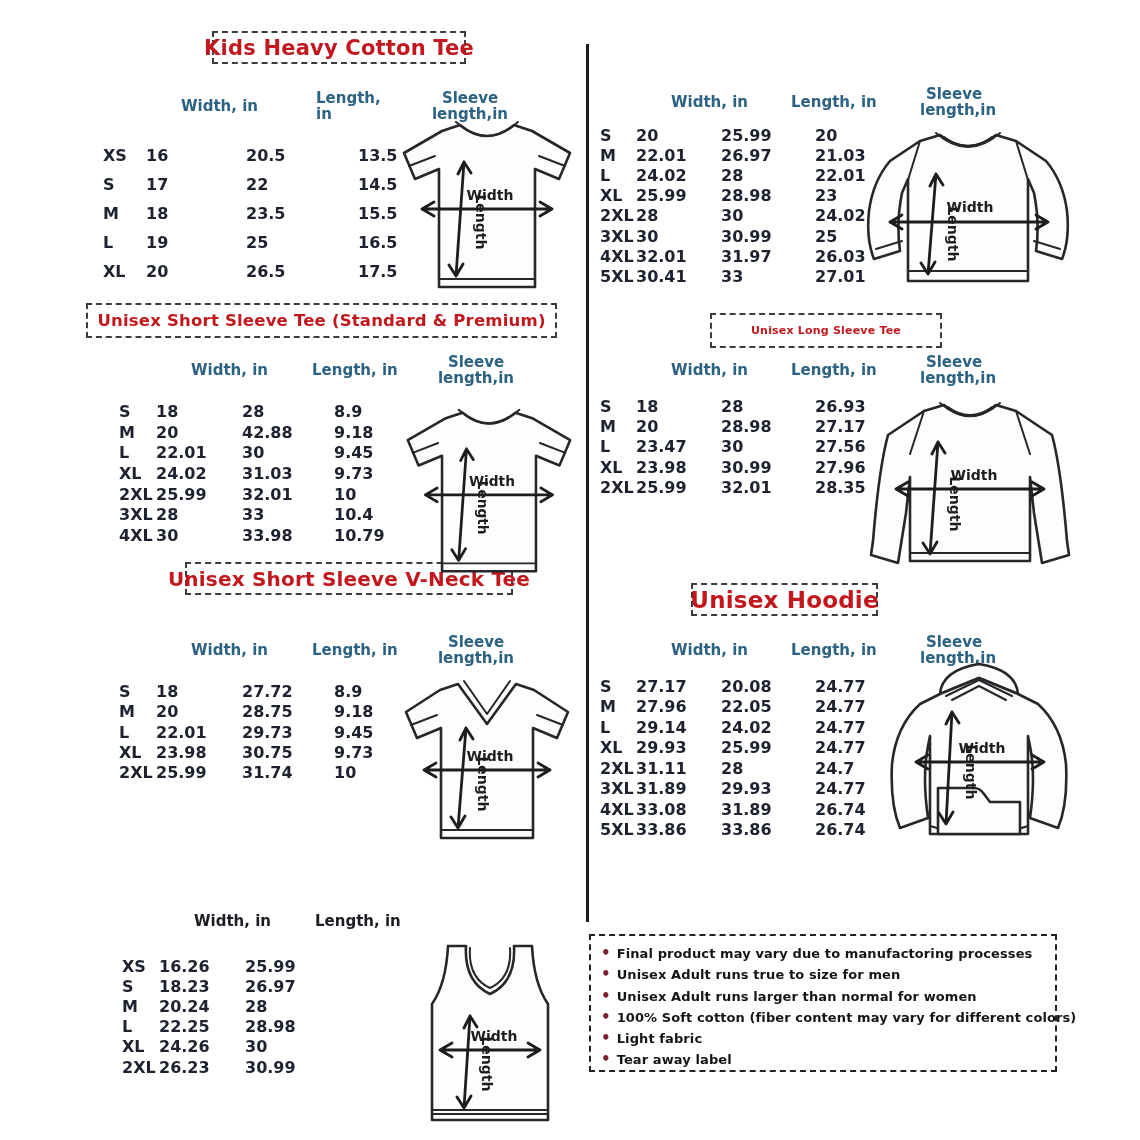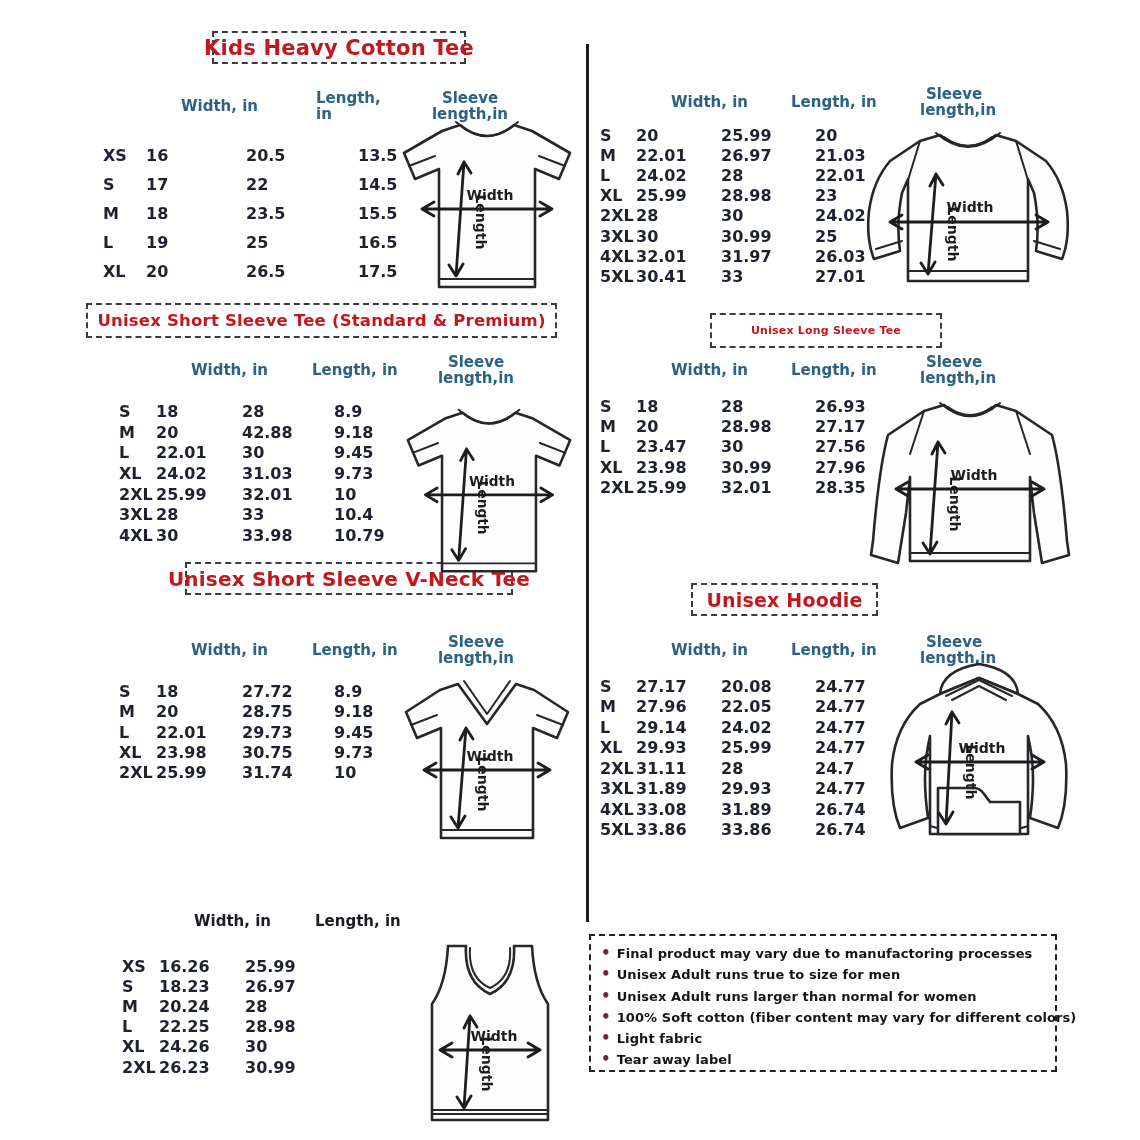--- a/index.html
+++ b/index.html
@@ -19,21 +19,21 @@
 
   
   .title-box{position:absolute;display:flex;align-items:center;justify-content:center;
     border:2px dashed #3c3c3c;background:#fff;color:var(--title-red);
     font-weight:700;white-space:nowrap;letter-spacing:.2px;}
   .tt-kids  {left:212px;top:31px;width:254px;height:33px;font-size:21px;}
   .tt-crew  {left:706px;top:31px;width:240px;height:33px;font-size:19px;}
   .tt-std   {left:86px;top:303px;width:471px;height:35px;font-size:16.5px;}
   .tt-long  {left:710px;top:303px;width:232px;height:35px;font-size:11px;margin-top:10px;}
   .tt-vneck {left:185px;top:562px;width:328px;height:33px;font-size:20px;}
-  .tt-hood  {left:691px;top:583px;width:187px;height:33px;font-size:19px;}
+  .tt-hood  {left:691px;top:583px;width:187px;height:33px;font-size:23px;}
   .tt-tank  {left:263px;top:862px;width:175px;height:35px;font-size:18px;}
 
   
   .stable{position:absolute;color:var(--text-dark);}
   .trow{display:grid;align-items:center;}
   .cell{font-size:16px;font-weight:700;line-height:1.05;padding-left:2px;}
   .size-cell{font-size:16px;font-weight:700;padding-left:3px;}
   .thead{align-items:center;gap:35px;}
   .thead .col-h{color:var(--header-blue);font-size:15px;font-weight:700;}
   .sleeve-h{text-align:center;white-space:pre-line;}

